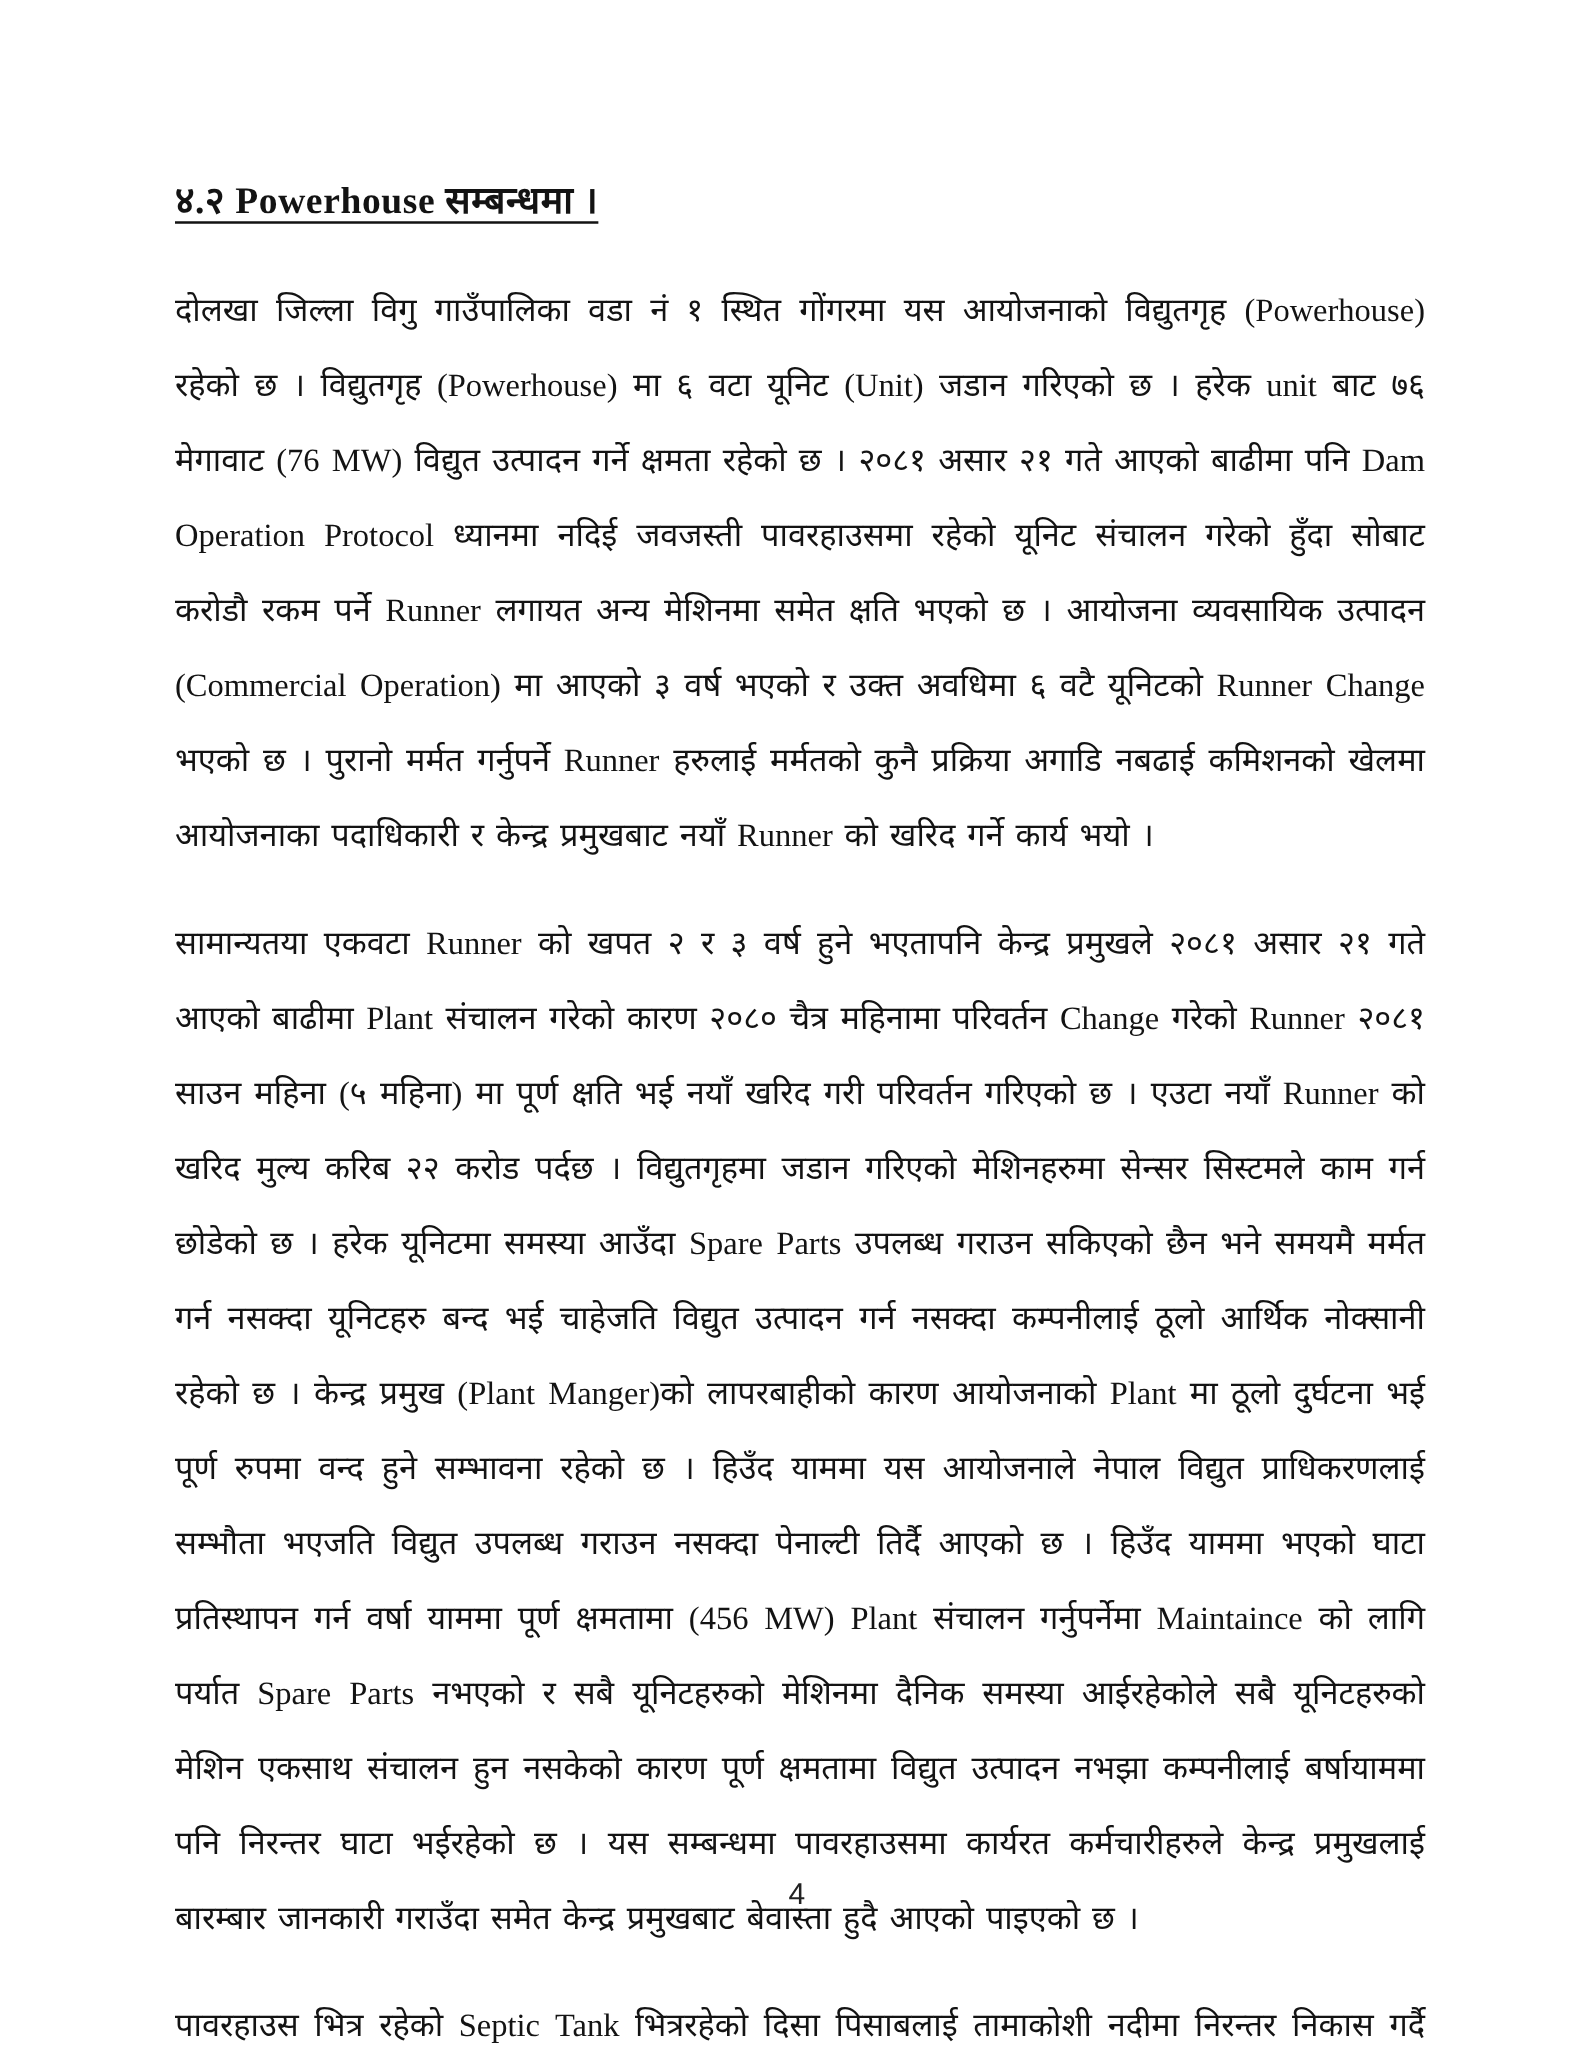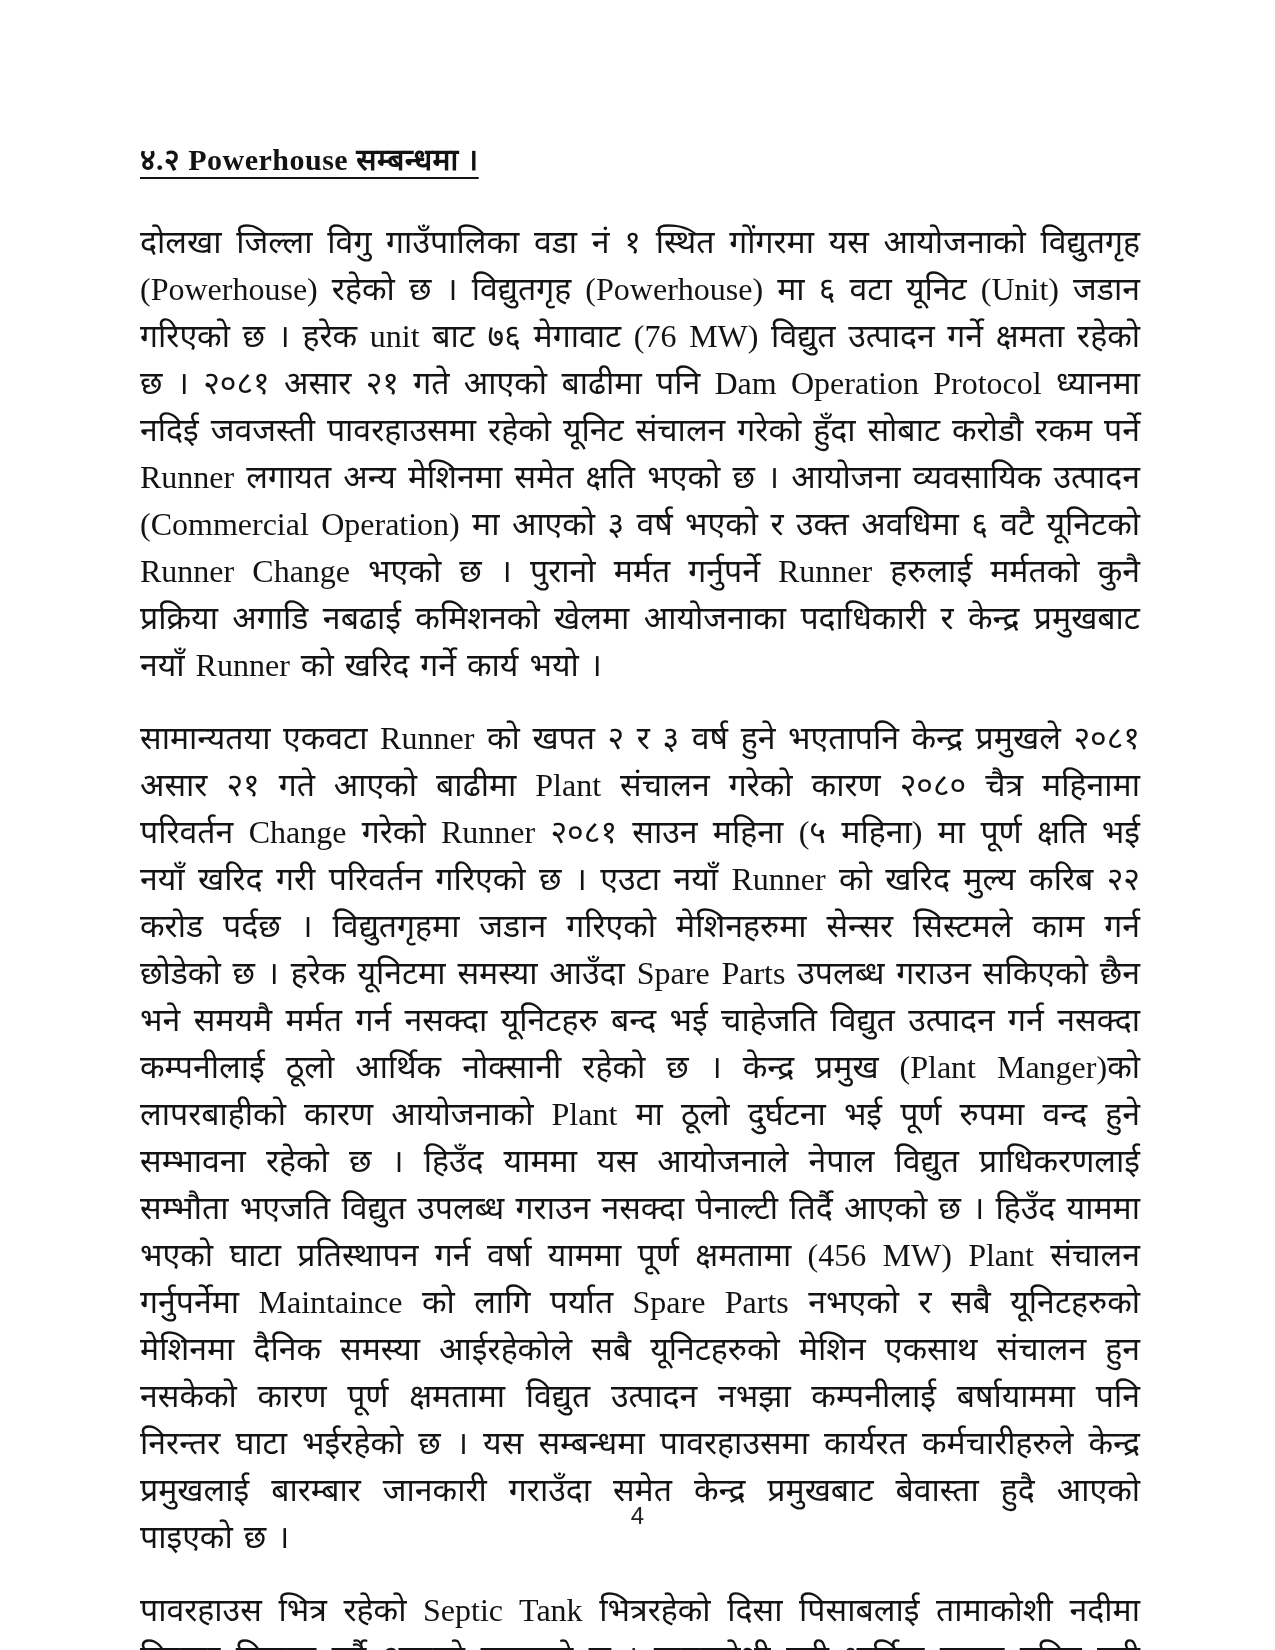--- a/index.html
+++ b/index.html
@@ -24,22 +24,22 @@
   .heading {
     font-size: 30px;
     font-weight: bold;
     text-decoration: underline;
     text-underline-offset: 7px;
     text-decoration-thickness: 2px;
     margin-bottom: 40px;
     letter-spacing: 0.5px;
   }
   .para {
-    font-size: 32px;
-    line-height: 47px;
+    font-size: 26px;
+    line-height: 60px;
     text-align: justify;
     margin-bottom: 26px;
     word-spacing: 3px;
   }
   .page-number {
     position: absolute;
     top: 1502px;
     left: 0;
     width: 1275px;
     text-align: center;

